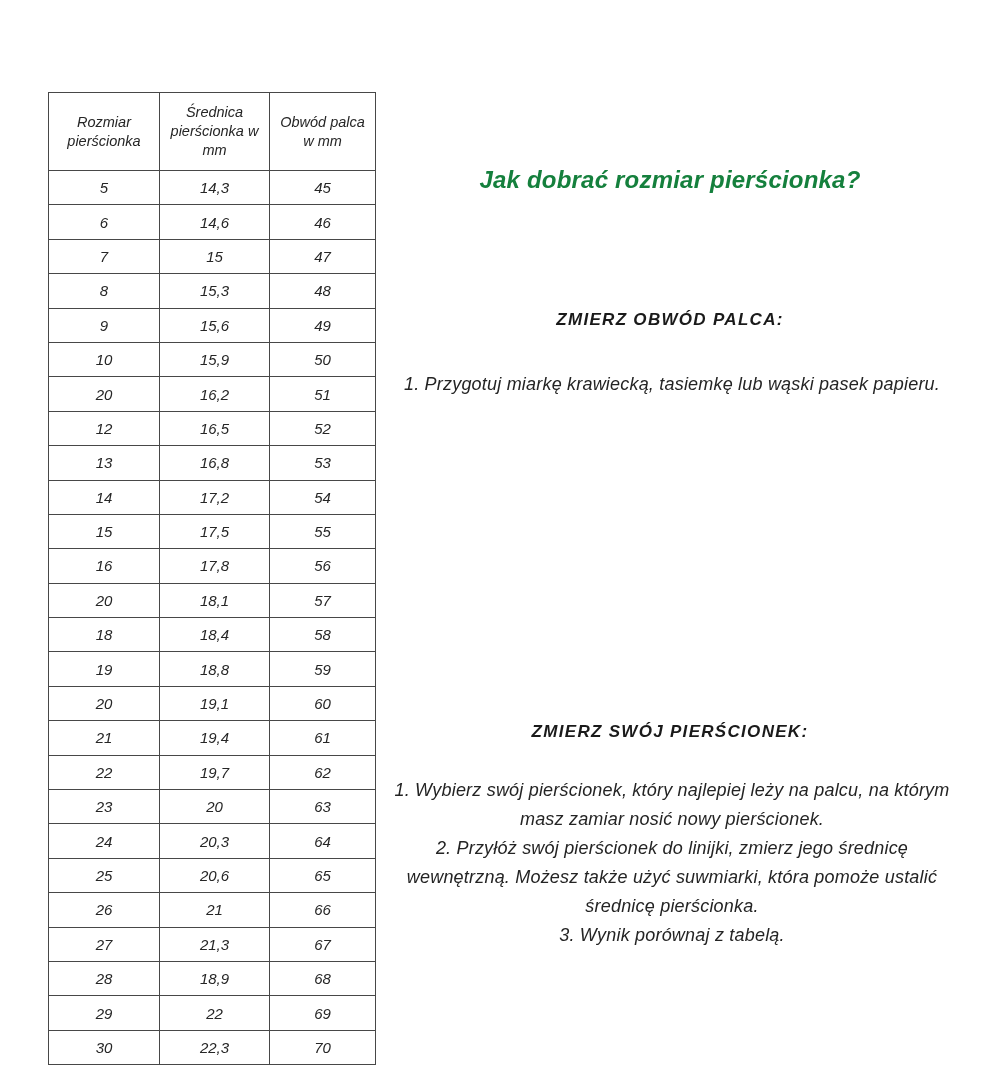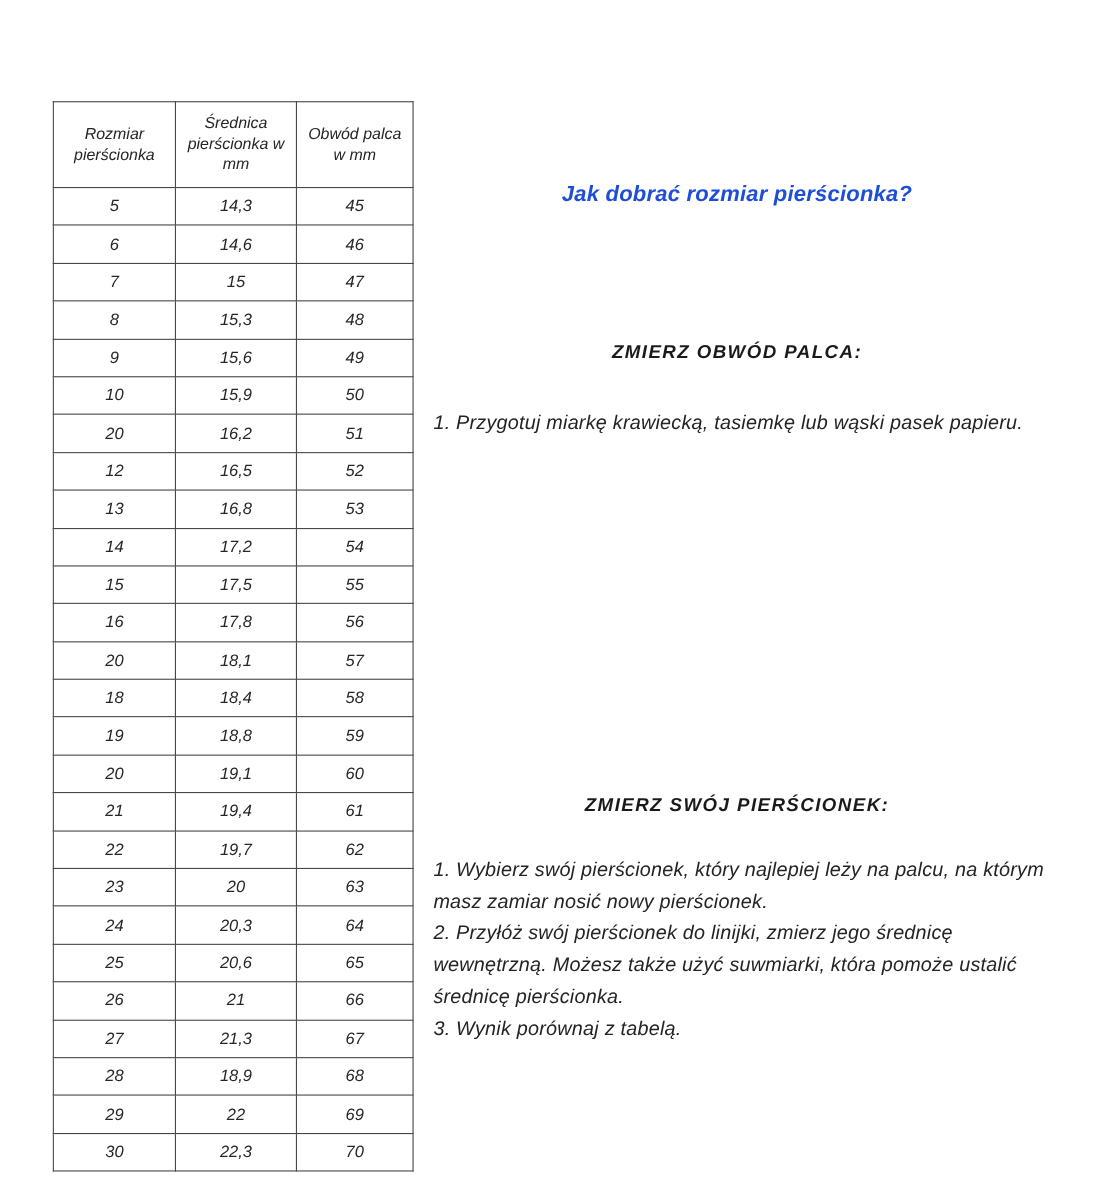--- a/index.html
+++ b/index.html
@@ -58,42 +58,42 @@
     top: 0;
     width: 560px;
     height: 100%;
   }
   .guide-title {
     position: absolute;
     top: 166px;
     left: 0;
     right: 0;
     text-align: center;
-    font-size: 20px;
+    font-size: 24px;
     font-weight: 700;
     letter-spacing: 0.2px;
-    color: #1d4ed8;
+    color: #15803d;
   }
   .section-heading {
     position: absolute;
     left: 0;
     right: 0;
     text-align: center;
     font-size: 17px;
     font-weight: 700;
     letter-spacing: 1.3px;
     color: #1a1a1a;
   }
   .heading-1 { top: 310px; }
   .heading-2 { top: 722px; }
   .section-body {
     position: absolute;
     left: 4px;
     right: 0;
-    text-align: left;
+    text-align: center;
     font-size: 18px;
     line-height: 29px;
     letter-spacing: 0.2px;
     color: #242424;
   }
   .body-1 { top: 370px; }
   .body-2 { top: 776px; }
   .section-body p { margin: 0; }
 </style>
 </head>

